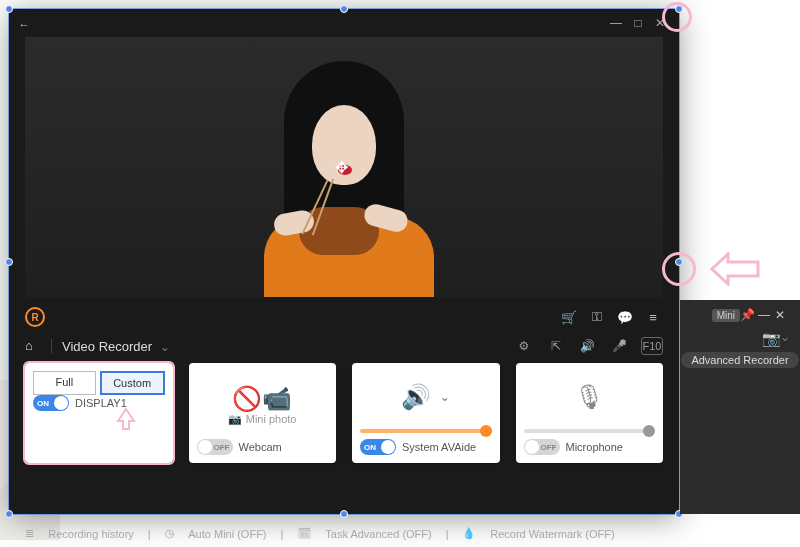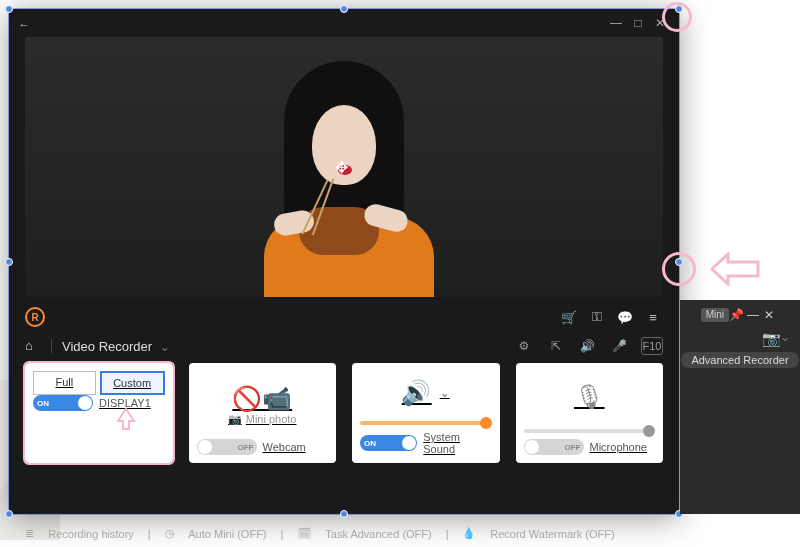--- a/index.html
+++ b/index.html
@@ -49,26 +49,26 @@
   .apphdr .grow{flex:1}
   .hicon { width:20px; height:20px; display:flex; align-items:center; justify-content:center; color:#bbb; cursor:pointer; font-size:13px;}
 
   
   .subhdr { display:flex; align-items:center; gap:10px; padding:4px 16px 8px 16px; color:#ddd; font-size:13px;}
   .home-ic{width:16px;height:16px;color:#ddd}
   .subhdr .grow{flex:1}
   .mini-ic{ width:22px; height:18px; display:flex; align-items:center; justify-content:center; color:#999; font-size:12px;}
 
   
-  .cards { display:flex; gap:16px; padding:0 16px 8px 16px;text-decoration:underline;}
+  .cards { display:flex; gap:16px; padding:0 16px 8px 16px;}
   .card { flex:1; background:#fff; border-radius:4px; padding:8px; box-shadow:0 1px 2px rgba(0,0,0,.3); position:relative; height:100px; display:flex; flex-direction:column; }
   .card.sel{ outline:2px solid #f8b6cf; }
   .card .mid{ flex:1; display:flex; align-items:center; justify-content:center; flex-direction:column; color:#777;}
   .card .row{ display:flex; align-items:center; gap:6px; font-size:11px; color:#555;}
-  .toggle { width:60px; height:16px; border-radius:10px; background:#d5d5d5; position:relative; cursor:pointer; display:flex; align-items:center;}
+  .toggle { width:36px; height:16px; border-radius:10px; background:#d5d5d5; position:relative; cursor:pointer; display:flex; align-items:center;}
   .toggle .knob{ width:14px; height:14px; background:#fff; border-radius:50%; position:absolute; left:1px;}
   .toggle.on{ background:#3a87e8;}
   .toggle.on .knob{ left:auto; right:1px;}
   .toggle .txt{ font-size:8px; font-weight:700; position:absolute; color:#fff;}
   .toggle.on .txt{ left:4px;} .toggle .txt.off{ right:3px; color:#888;}
   .tabbtn{ flex:1; text-align:center; font-size:11px; border:1px solid #bbb; padding:4px 0; background:#fff; color:#333;}
   .tabbtn.active{ border:2px solid #3a7de0; background:#eef4ff;}
   .dimrow{ display:flex; align-items:center; gap:4px; margin:4px 0;}
   .dimrow input{ width:42px; font-size:11px; text-align:center; border:1px solid #bbb; padding:2px;}
   .swap{font-size:10px;color:#888}
@@ -81,21 +81,21 @@
   .chev{ font-size:12px; color:#777; margin-left:4px;}
   .photo-btn{ display:flex; gap:4px; align-items:center; color:#999; font-size:11px;}
   .arrow-small{ position:absolute; bottom:32px; left:50%; width:20px; margin-left:17px;}
 
   
   .status { position:absolute; left:16px; right:16px; bottom:-26px; color:#a8a8a8; font-size:11px; display:flex; gap:14px; align-items:center;}
   .status .sic{ color:#a8a8a8;}
 
   
   .sidepanel{ position:absolute; right:0; top:300px; width:120px; height:214px; background:#2b2b2b; }
-  .sidepanel .srow{ display:flex; gap:0; justify-content:flex-end; padding:8px 23px 0 8px; color:#ccc; font-size:12px;}
+  .sidepanel .srow{ display:flex; gap:0; align-items:center; justify-content:flex-end; padding:8px 12px 0 8px; color:#ccc; font-size:12px;}
   .mini-badge{ background:#555; border-radius:3px; padding:1px 5px; font-size:10px;}
   .sideic{width:16px; text-align:center; cursor:pointer; color:#ccc;}
   .cam-row{ display:flex; justify-content:flex-end; padding:8px 10px 2px 0; color:#ddd;}
   .cam-row .chev{ margin-left:2px;}
   .rec-wrap{ display:flex; justify-content:center; padding:4px 0 4px 0; }
   .rec-btn{ width:88px; height:88px; border-radius:50%; background:radial-gradient(circle,#ff8a1f 0 60%, transparent 61%); box-shadow:0 0 0 4px rgba(255,138,31,.15), 0 0 0 10px rgba(255,138,31,.08); display:flex; align-items:center; justify-content:center; color:#fff; font-weight:700; font-size:16px; cursor:pointer;}
   .adv{ text-align:right; background:#444; color:#ddd; font-size:11px; border-radius:12px; width:fit-content; margin:2px auto 0 auto; padding:2px 10px; cursor:pointer;}
 
   
   .ann-circle{ position:absolute; border:3px solid #f6b8d1; border-radius:50%; }
@@ -213,21 +213,21 @@
         <span class="chev">⌄</span>
       </div>
       <div class="slider">
           <div class="dot"></div>
         </div>
       <div class="row">
         <div class="toggle on">
           <span class="txt">ON</span>
           <div class="knob"></div>
         </div>
-        <span>System Sound</span>
+        <span>System AVAide</span>
       </div>
     </div>
 
     <div class="card">
       <div class="mid">
         <span class="bigicon">🎙</span>
       </div>
       <div class="slider dis">
           <div class="dot"></div>
         </div>

